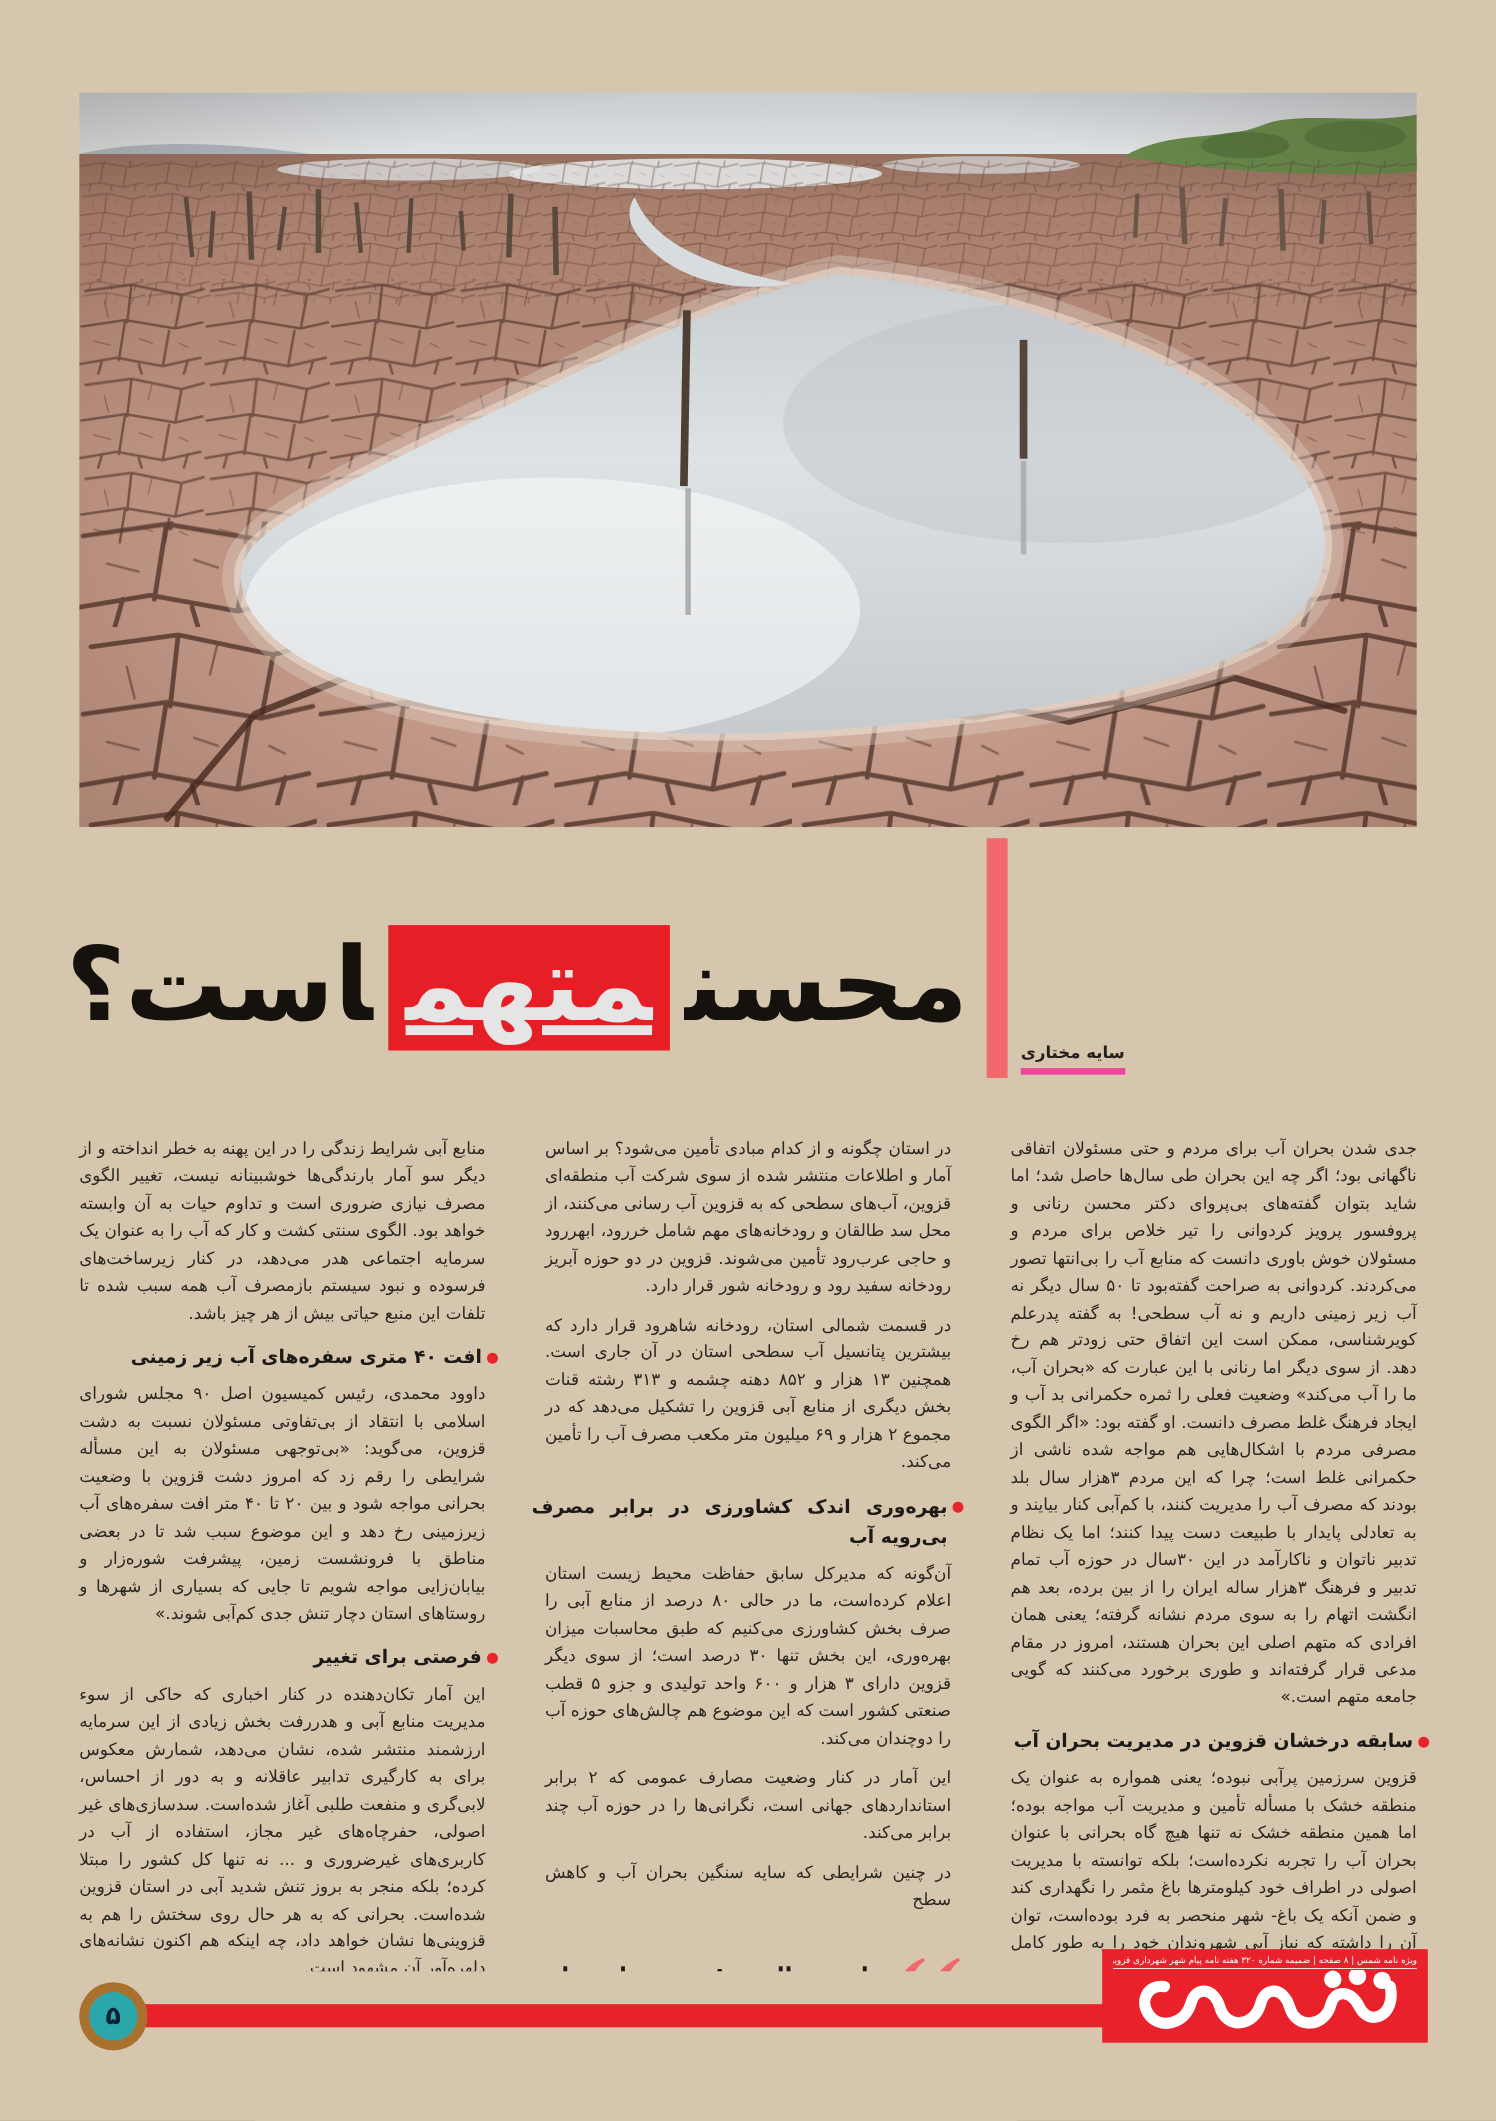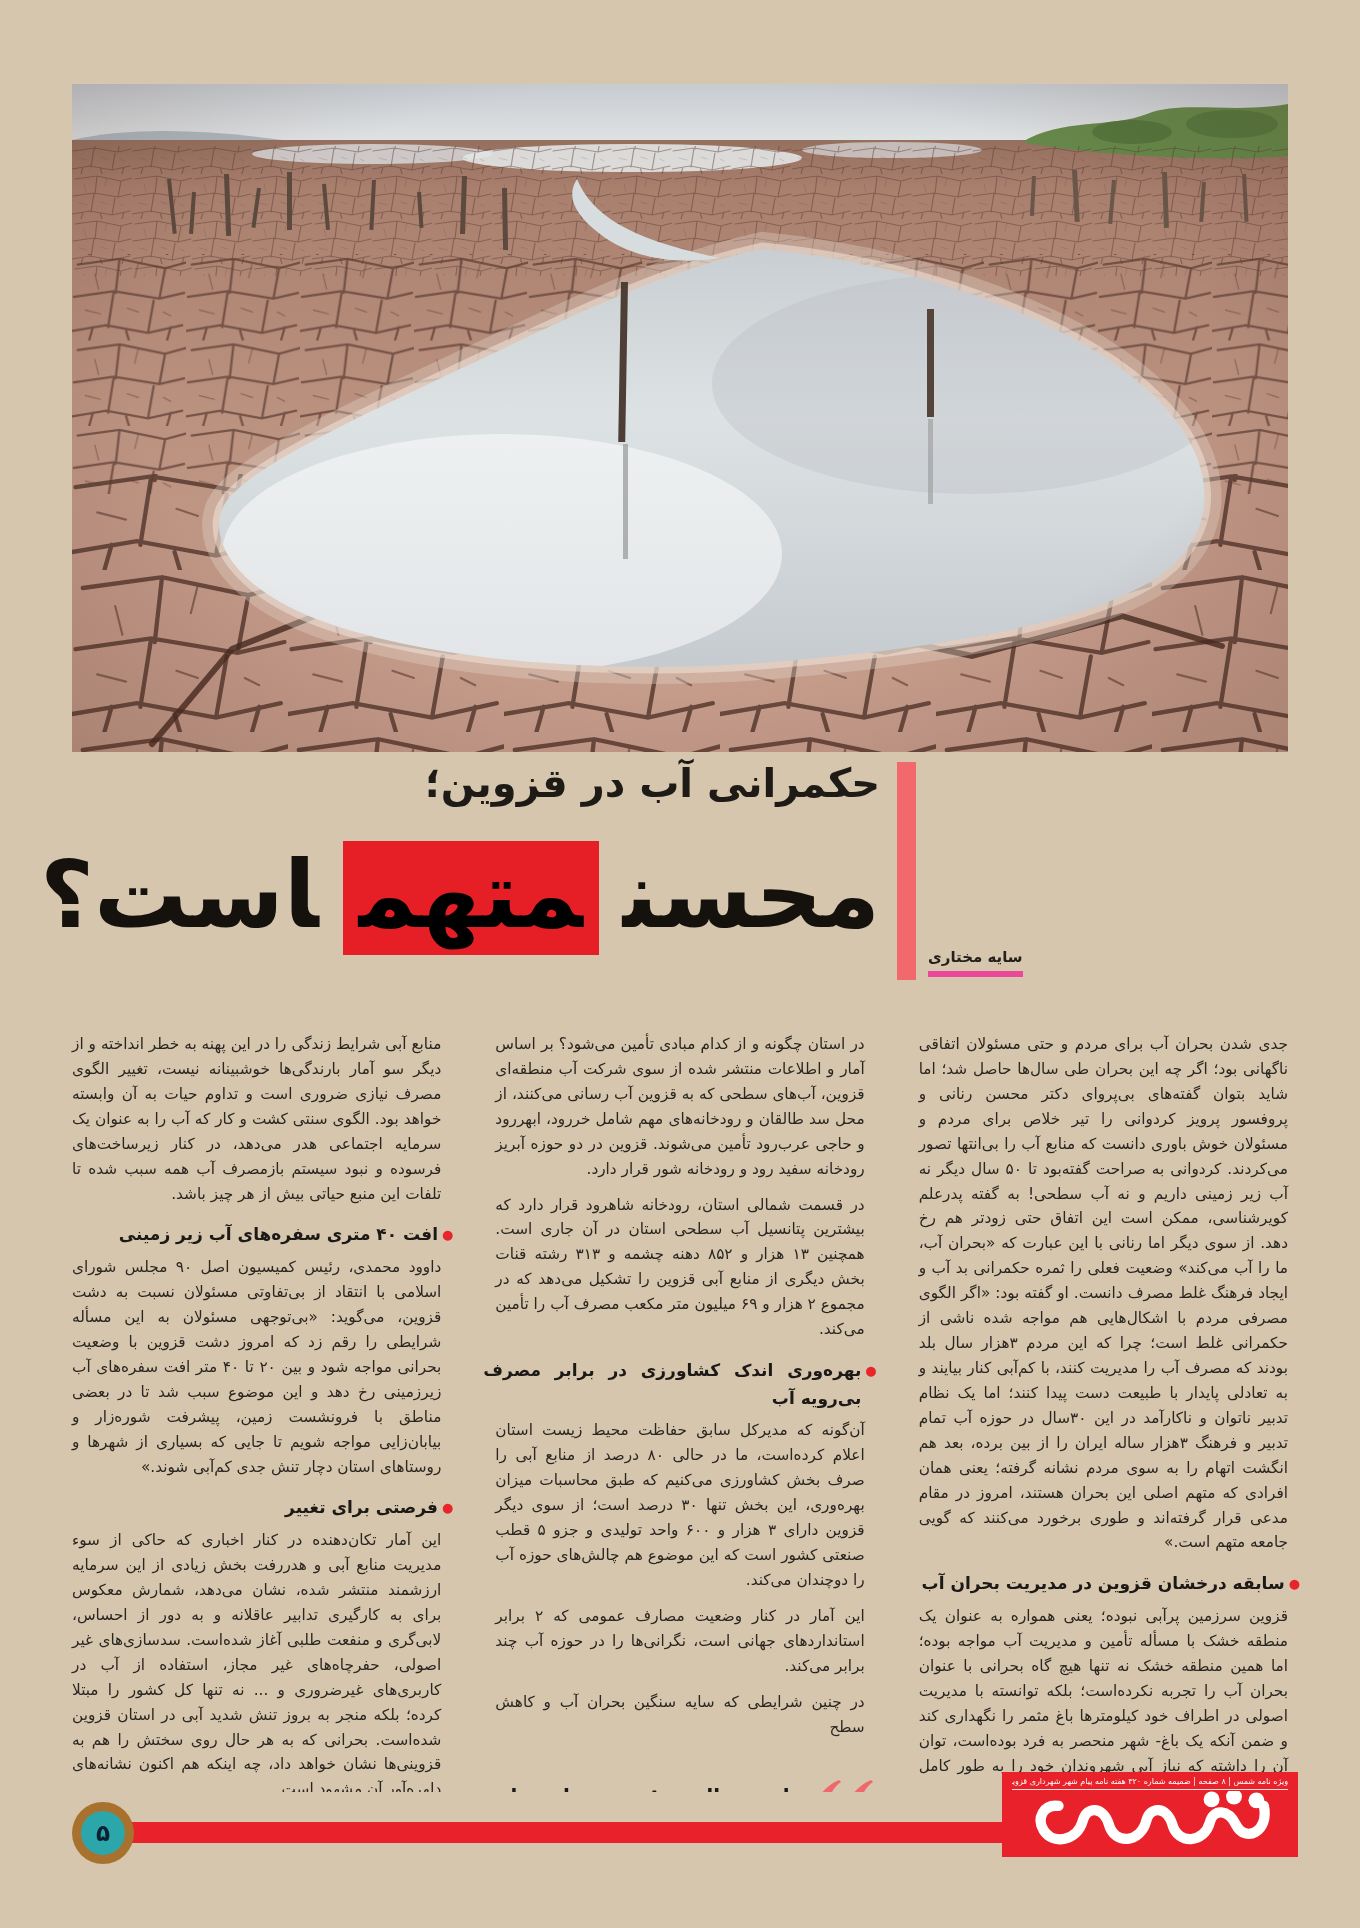--- a/index.html
+++ b/index.html
@@ -15,21 +15,21 @@
   
   .kicker{
     position:absolute;top:760px;right:480px;white-space:nowrap;
     font-size:40px;font-weight:bold;color:#1e1b17;letter-spacing:-.5px;
   }
   .titlebar{position:absolute;left:897px;top:762px;width:19px;height:218px;background:#f2696d;}
   .title{
     position:absolute;top:828px;right:480px;margin:0;white-space:nowrap;
     font-size:93px;line-height:1.45;font-weight:bold;color:#15120e;
   }
-  .title .hl{background:#e61e25;color:#000000;padding:0 16px 6px;margin:0 24px;}
+  .title .hl{background:#e61e25;color:#e5e5e5;padding:0 16px 6px;margin:0 14px;text-decoration:underline;}
   .byline{
     position:absolute;left:928px;top:948px;white-space:nowrap;
     font-size:15px;font-weight:bold;color:#24201b;
     border-bottom:6px solid #ec4899;padding-bottom:5px;
   }
   
   .cols{
     position:absolute;left:60px;top:1032px;width:1240px;height:760px;
     display:grid;grid-template-columns:repeat(3,1fr);gap:30px;
     direction:rtl;overflow:hidden;
@@ -164,21 +164,20 @@
         <rect x="1040" y="96" width="4" height="44" transform="rotate(5 1042 96)"></rect>
         <rect x="1090" y="88" width="5" height="56" transform="rotate(-2 1092 88)"></rect>
         <rect x="1130" y="98" width="4" height="40" transform="rotate(4 1132 98)"></rect>
         <rect x="1170" y="90" width="4" height="48" transform="rotate(-3 1172 90)"></rect>
       </g>
 
       <rect x="0" y="0" width="1216" height="668" fill="url(#vigG)"></rect>
     </svg>
   </div>
 
-  <div class="kicker" dir="rtl">حکمرانی آب در قزوین؛</div>
   <div class="titlebar"></div>
   <h1 class="title" dir="rtl"><span>محسن</span><span class="hl">متهم</span><span>است؟</span></h1>
   <div class="byline" dir="rtl">سایه مختاری</div>
 
   <div class="cols">
 
     <div class="col">
       <p>جدی شدن بحران آب برای مردم و حتی مسئولان اتفاقی ناگهانی بود؛ اگر چه این بحران طی سال‌ها حاصل شد؛ اما شاید بتوان گفته‌های بی‌پروای دکتر محسن رنانی و پروفسور پرویز کردوانی را تیر خلاص برای مردم و مسئولان خوش باوری دانست که منابع آب را بی‌انتها تصور می‌کردند. کردوانی به صراحت گفته‌بود تا ۵۰ سال دیگر نه آب زیر زمینی داریم و نه آب سطحی! به گفته پدرعلم کویرشناسی، ممکن است این اتفاق حتی زودتر هم رخ دهد. از سوی دیگر اما رنانی با این عبارت که «بحران آب، ما را آب می‌کند» وضعیت فعلی را ثمره حکمرانی بد آب و ایجاد فرهنگ غلط مصرف دانست. او گفته بود: «اگر الگوی مصرفی مردم با اشکال‌هایی هم مواجه شده ناشی از حکمرانی غلط است؛ چرا که این مردم ۳هزار سال بلد بودند که مصرف آب را مدیریت کنند، با کم‌آبی کنار بیایند و به تعادلی پایدار با طبیعت دست پیدا کنند؛ اما یک نظام تدبیر ناتوان و ناکارآمد در این ۳۰سال در حوزه آب تمام تدبیر و فرهنگ ۳هزار ساله ایران را از بین برده، بعد هم انگشت اتهام را به سوی مردم نشانه گرفته؛ یعنی همان افرادی که متهم اصلی این بحران هستند، امروز در مقام مدعی قرار گرفته‌اند و طوری برخورد می‌کنند که گویی جامعه متهم است.»</p>
       <h3 class="sec">
           <span class="dot">●</span>

